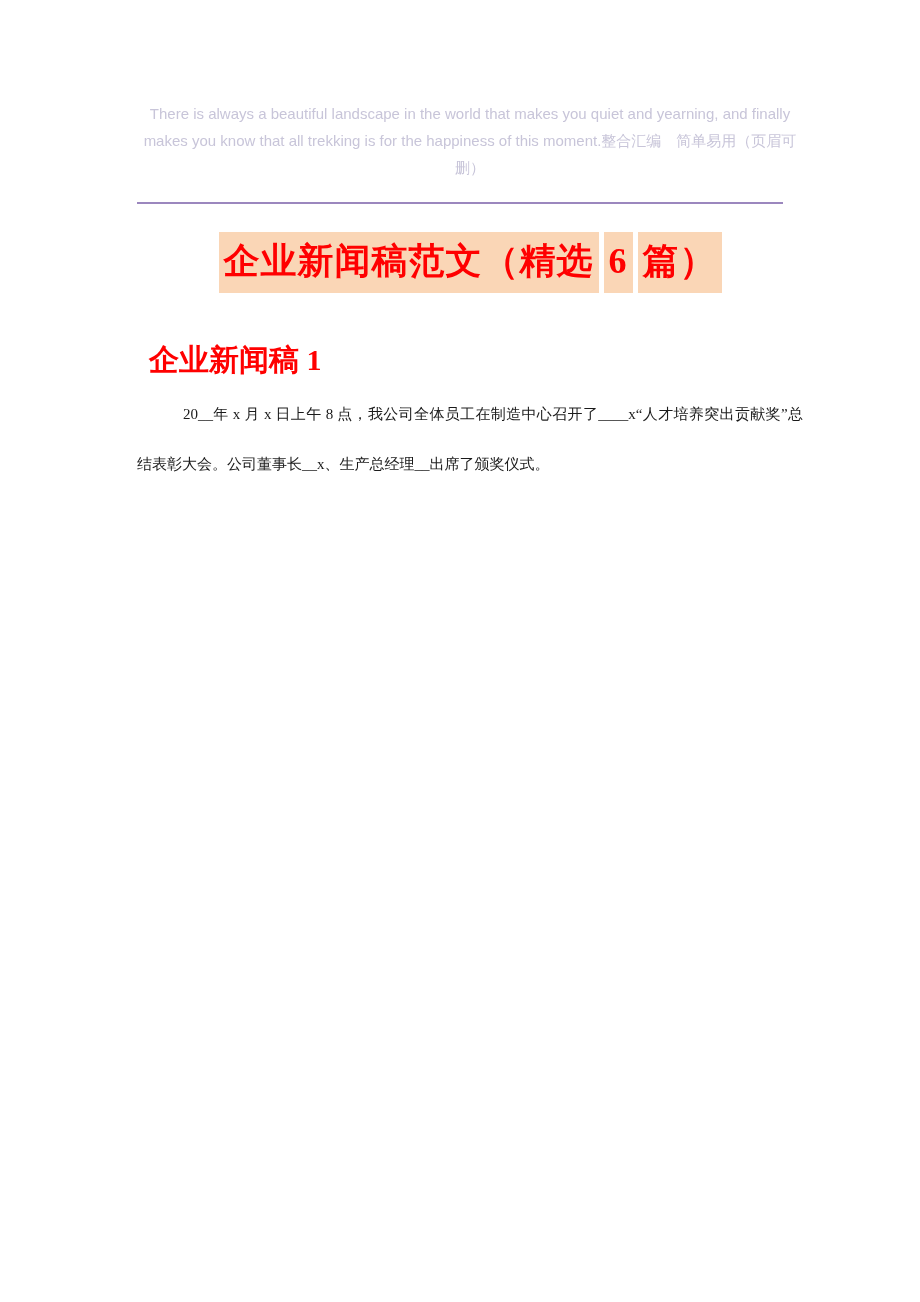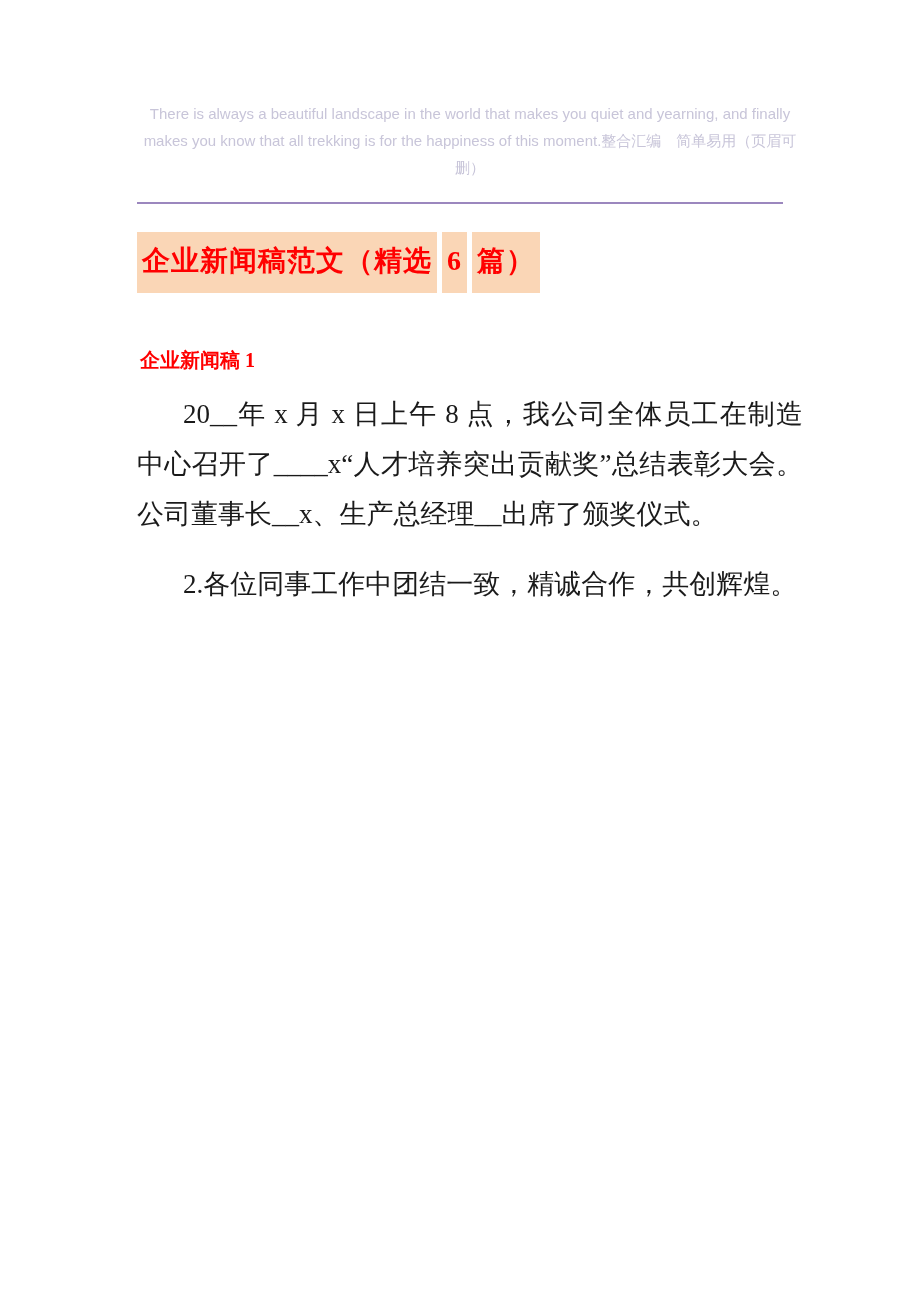--- a/index.html
+++ b/index.html
@@ -34,44 +34,44 @@
     line-height: 27px;
   }
   .header-divider {
     border: none;
     border-top: 2px solid var(--divider-purple);
     margin: 21px 0 0 0;
     width: 646px;
   }
   .doc-title {
     margin: 28px 0 0 0;
-    text-align: left;
-    font-size: 28px;
+    text-align: center;
+    font-size: 36px;
     font-weight: bold;
     color: var(--accent-red);
     line-height: 52px;
     letter-spacing: 1px;
   }
   .doc-title .hl {
     display: inline-block;
     background: var(--highlight-peach);
     padding: 3px 5px 6px 5px;
   }
   .doc-title .hl + .hl { margin-left: 5px; }
   .section-heading {
-    margin: 50px 0 0 3px;
-    font-size: 20px;
+    margin: 50px 0 0 12px;
+    font-size: 30px;
     font-weight: bold;
     color: var(--accent-red);
     line-height: 34px;
   }
   .body-text { margin-top: 12px; }
   .body-text p {
     margin: 0 0 20px 0;
-    font-size: 27px;
+    font-size: 15px;
     line-height: 50px;
     color: var(--body-ink);
     text-align: justify;
     text-indent: 46px;
   }
 </style>
 </head>
 <body>
 
 <div class="page">
@@ -81,16 +81,15 @@
   <hr class="header-divider">
 
   <h1 class="doc-title">
     <span class="hl">企业新闻稿范文（精选</span><span class="hl">6</span><span class="hl">篇）</span>
   </h1>
 
   <h2 class="section-heading">企业新闻稿 1</h2>
 
   <div class="body-text">
     <p>20__年 x 月 x 日上午 8 点，我公司全体员工在制造中心召开了____x“人才培养突出贡献奖”总结表彰大会。公司董事长__x、生产总经理__出席了颁奖仪式。</p>
-    <p>2.各位同事工作中团结一致，精诚合作，共创辉煌。</p>
   </div>
 
 </div>
 
 </body></html>

